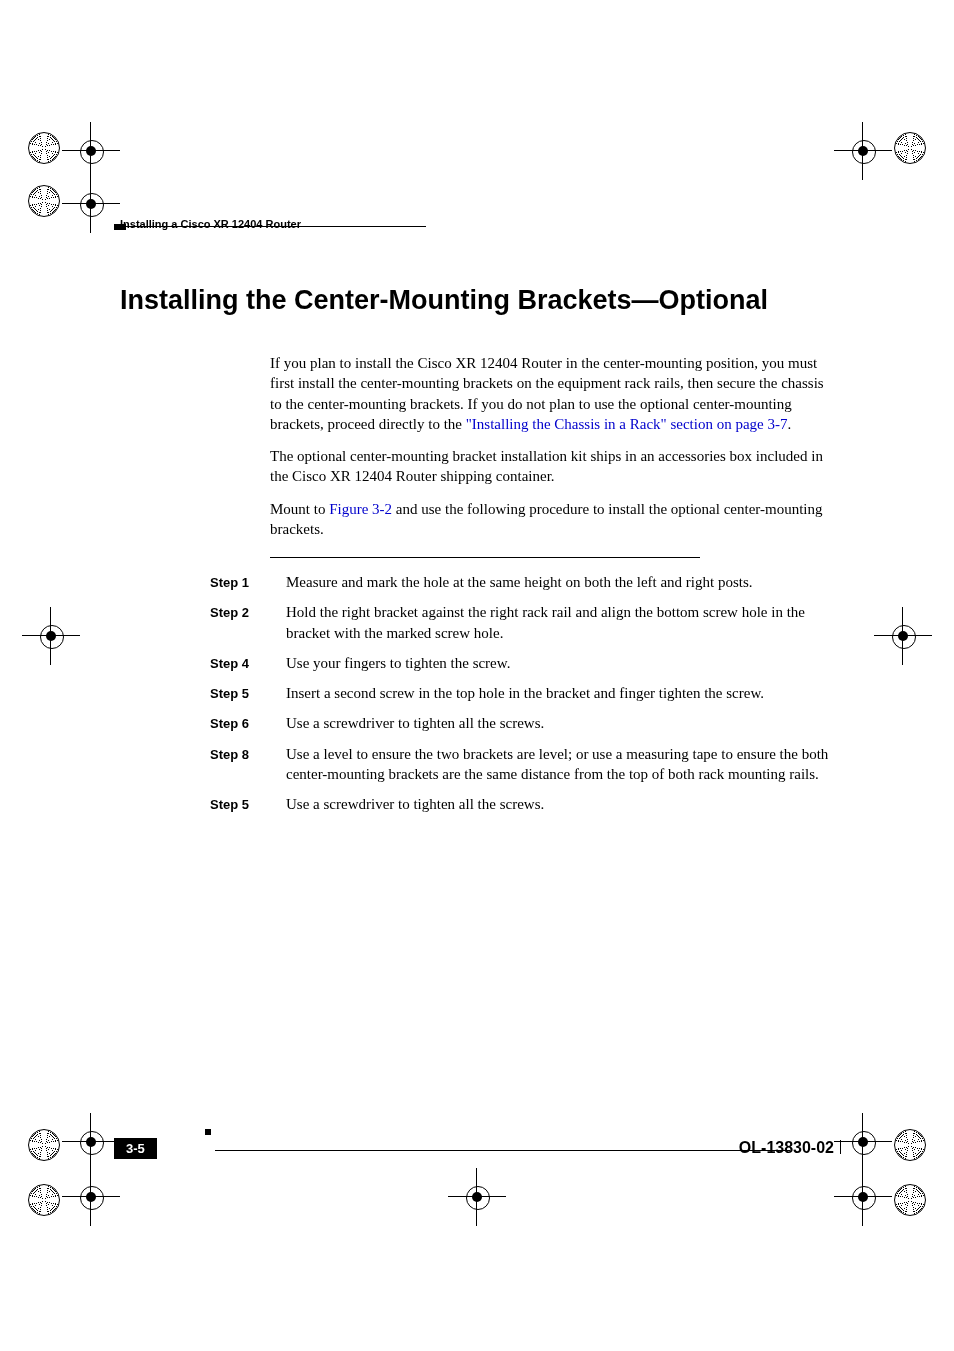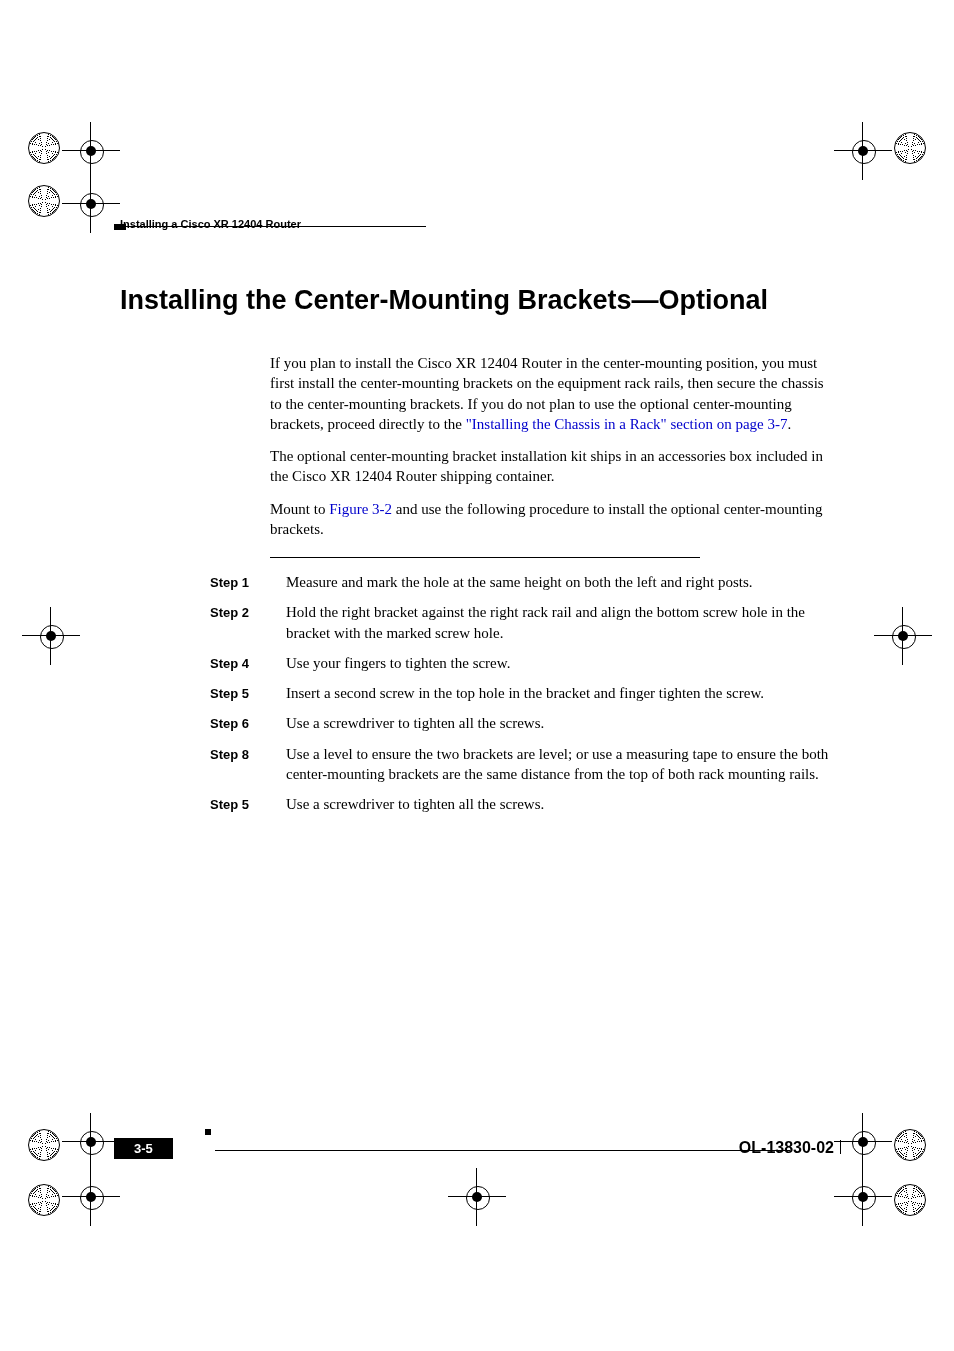--- a/index.html
+++ b/index.html
@@ -128,21 +128,21 @@
     background: #000;
   }
   .page-badge {
     position: absolute;
     left: -6px;
     bottom: -8px;
     background: #000;
     color: #fff;
     font-weight: bold;
     font-size: 13px;
-    padding: 3px 20px;
+    padding: 3px 12px;
   }
   .doc-id {
     position: absolute;
     right: 0;
     bottom: -6px;
     font-weight: bold;
     font-size: 16px;
   }
   .doc-id-rule {
     position: absolute;

